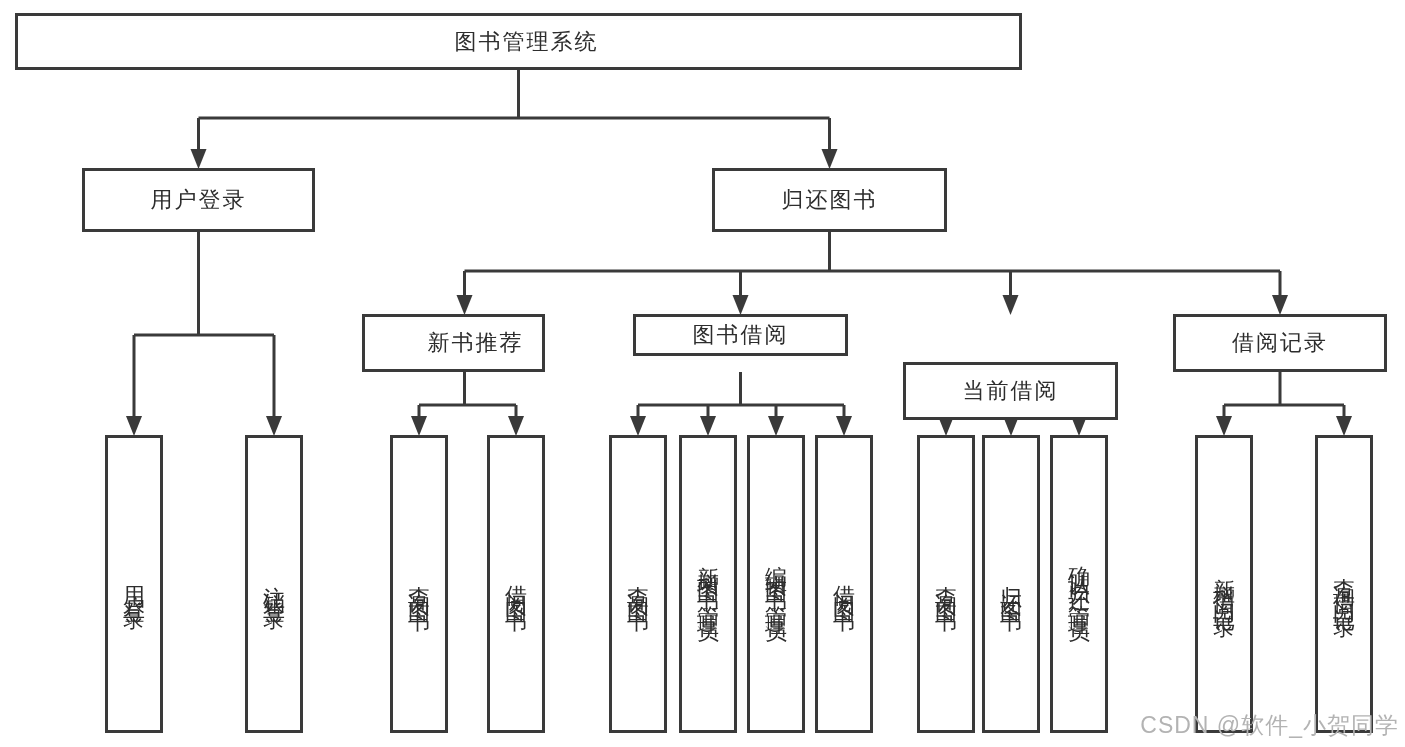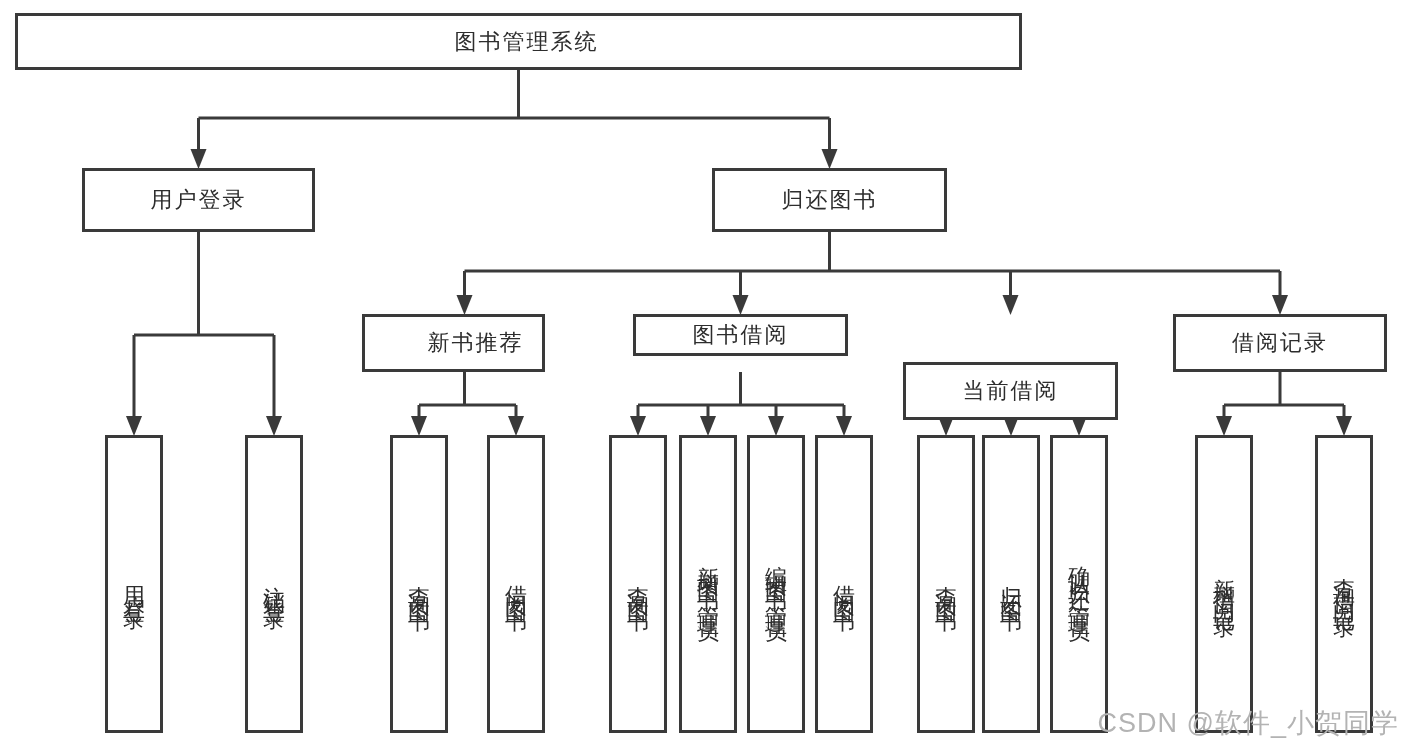--- a/index.html
+++ b/index.html
@@ -23,21 +23,21 @@
   .vbox{
     writing-mode:vertical-lr;
     text-orientation:mixed;
     letter-spacing:8px;
     font-size:22px;
     white-space:normal;
     top:435px;width:58px;height:298px;
   }
   .watermark{
     position:absolute;right:6px;bottom:6px;
-    font-size:27px;color:#b3b3b3;letter-spacing:1px;
+    font-size:23px;color:#b3b3b3;letter-spacing:1px;
   }
 </style>
 </head>
 <body>
 
 <div class="stage">
 
   <svg class="connectors" viewBox="0 0 1405 747">
     <g>
       <path d="M518.5 68 V118 M198.5 118 H829.5 M198.5 118 V149 M829.5 118 V149"></path>

